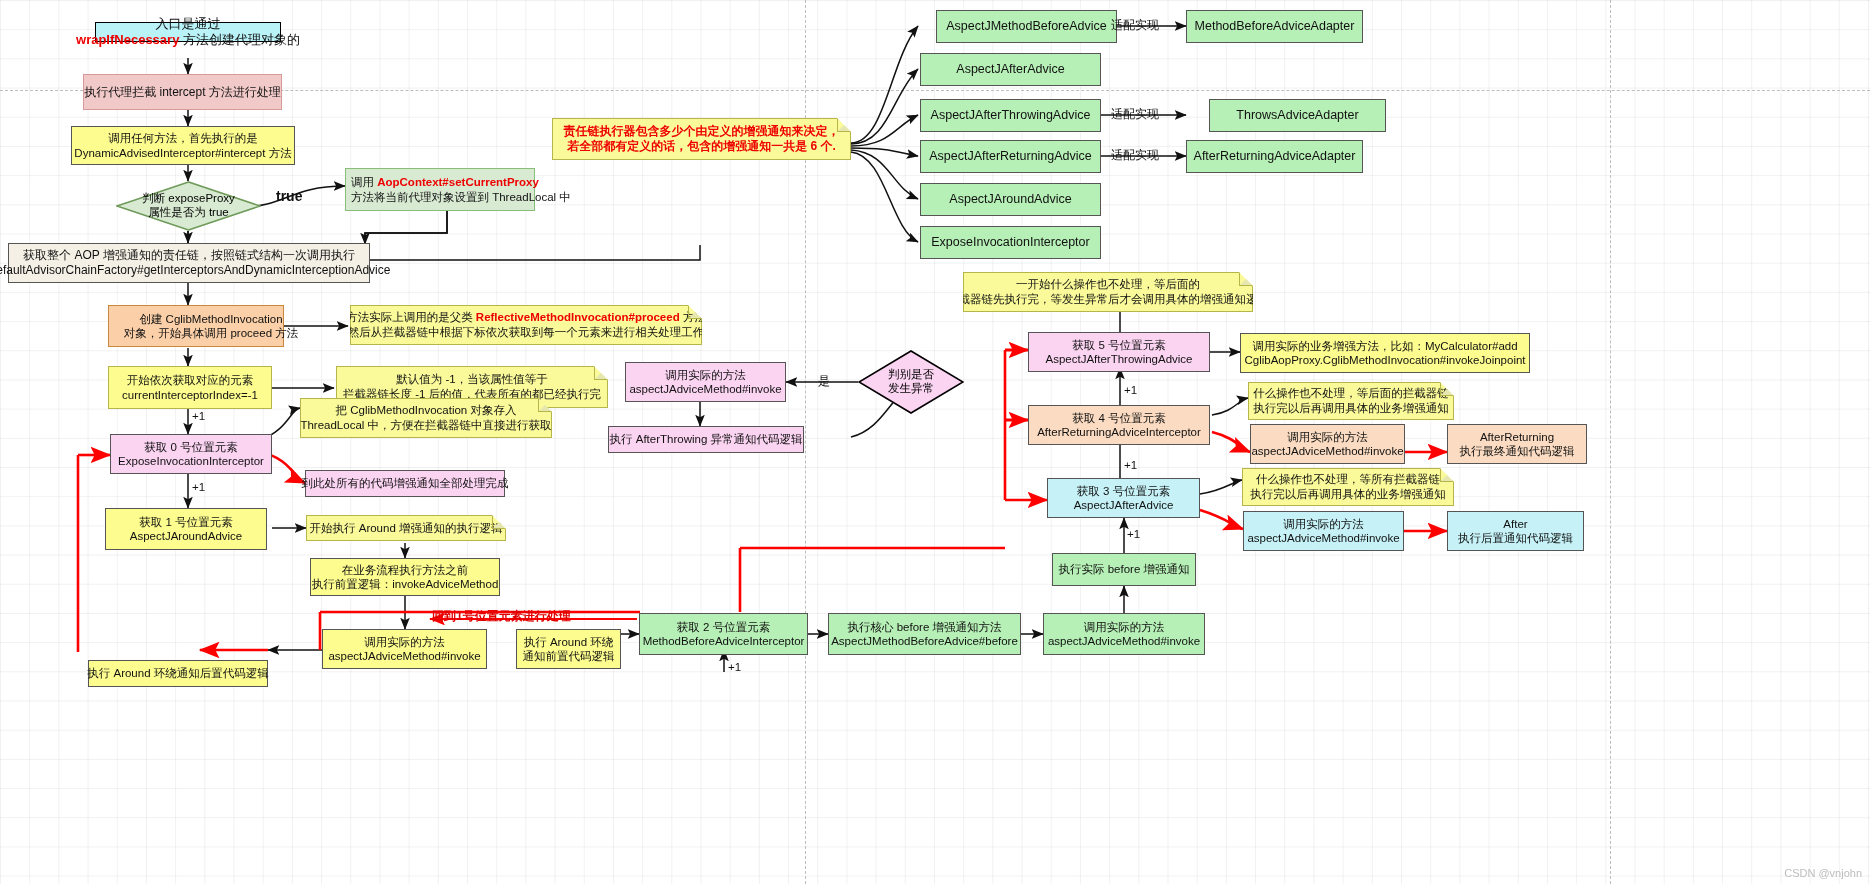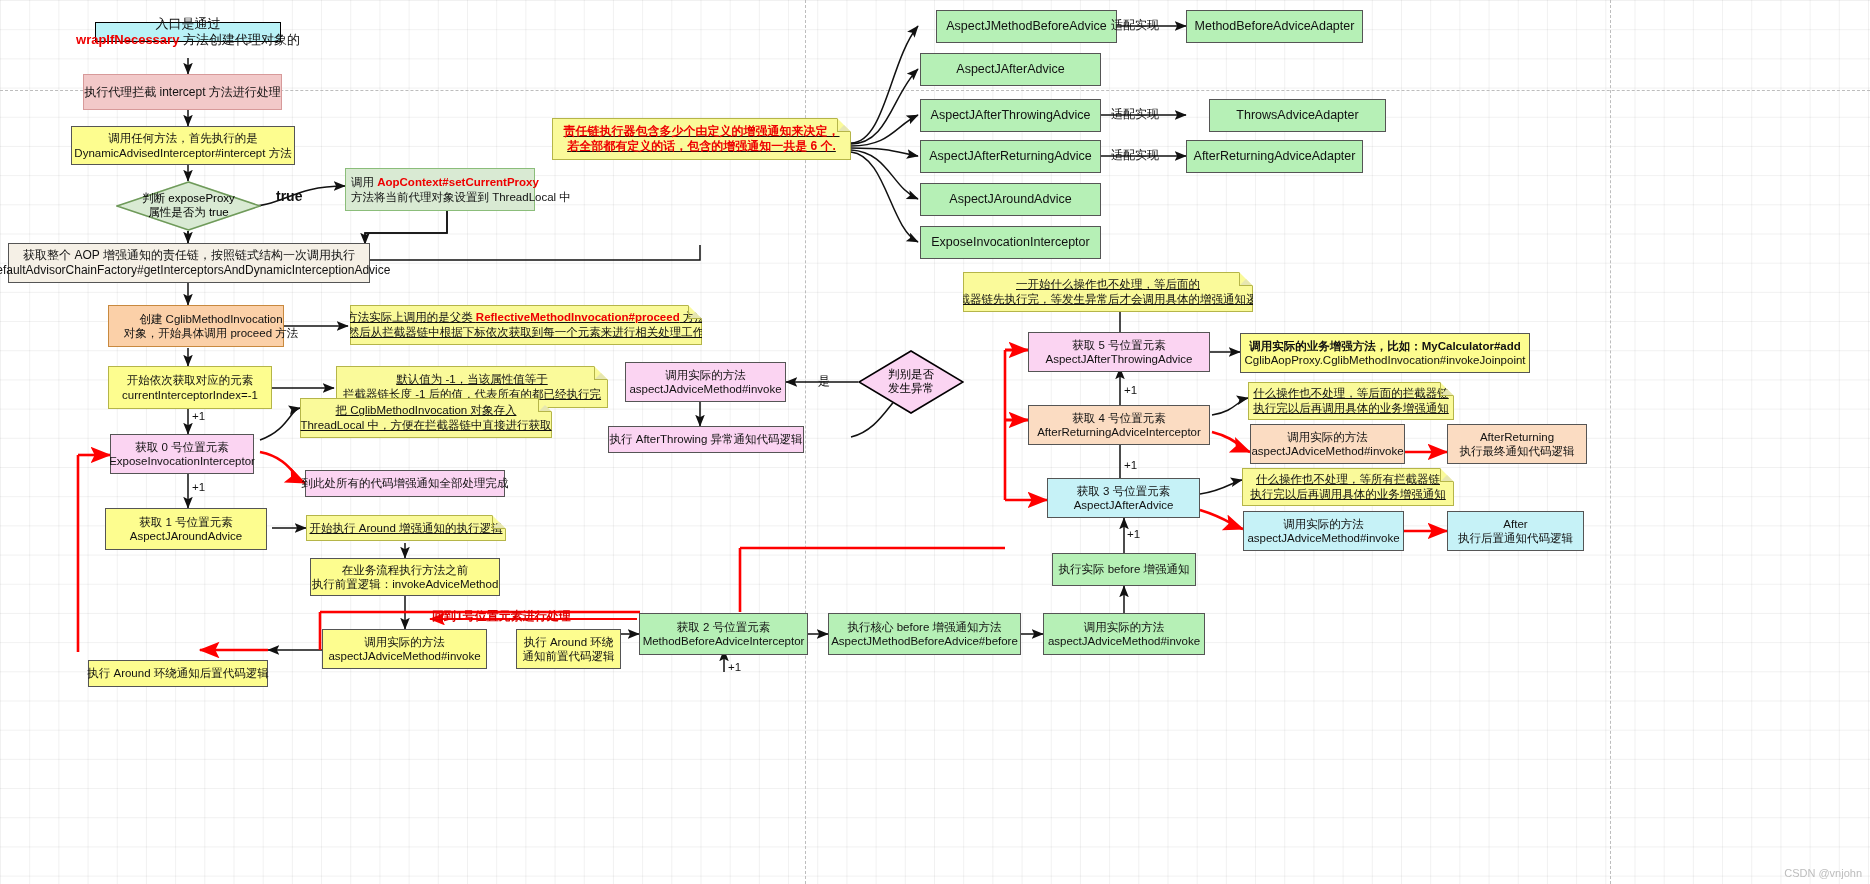--- a/index.html
+++ b/index.html
@@ -38,21 +38,21 @@
     line-height: 1.24;
     color: #111;
     padding: 2px 5px;
     white-space: nowrap;
   }
   .node .l { display: block; }
   .f115 { font-size: 11.5px; }
   .f12 { font-size: 12px; }
   .f125 { font-size: 12.5px; }
   .f13 { font-size: 13px; }
-  .bold { font-weight: bold; }
+  .bold { font-weight: normal; }
   .red { color: #ee0000; font-weight: bold; }
 
   
   .fill-cyan   { background: #b9f2f7; }
   .fill-pink   { background: #f2c9c9; }
   .fill-yellow { background: #fdfd8f; }
   .fill-green  { background: #d9ead3; }
   .fill-beige  { background: #f5f0e6; }
   .fill-orange { background: #fbd0a8; }
   .fill-magenta{ background: #fbd4f2; }
@@ -72,21 +72,20 @@
     position: absolute;
     background: #fafa9a;
     border: 1.2px solid #b5b549;
     display: flex; flex-direction: column;
     align-items: center; justify-content: center;
     text-align: center;
     line-height: 1.28;
     padding: 3px 8px;
     white-space: nowrap;
     color: #111;
-    text-decoration: underline;
   }
   .note::after {
     content: "";
     position: absolute; right: -1px; top: -1px;
     border-width: 0 0 13px 13px;
     border-style: solid;
     border-color: transparent transparent #e6e6b0 transparent;
     box-shadow: -1px 1px 0 0 #b5b549;
   }
   .note-clip { clip-path: polygon(0 0, calc(100% - 14px) 0, 100% 14px, 100% 100%, 0 100%); }
@@ -307,21 +306,21 @@
   <div class="node fill-yellow b-yellowish thin f115" style="left:108px; top:366px; width:164px; height:43px;">
     <span class="l">开始依次获取对应的元素</span>
     <span class="l">currentInterceptorIndex=-1</span>
   </div>
 
   <div class="note note-clip f115" style="left:336px; top:366px; width:272px; height:42px;">
     <span class="l">默认值为 -1，当该属性值等于</span>
     <span class="l">拦截器链长度 -1 后的值，代表所有的都已经执行完</span>
   </div>
 
-  <div class="node fill-magenta b-gray thin f115" style="left:110px; top:434px; width:144px; height:40px;">
+  <div class="node fill-magenta b-gray thin f115" style="left:110px; top:434px; width:162px; height:40px;">
     <span class="l">获取 0 号位置元素</span>
     <span class="l">ExposeInvocationInterceptor</span>
   </div>
 
   <div class="note note-clip f115" style="left:300px; top:398px; width:252px; height:40px;">
     <span class="l">把 CglibMethodInvocation 对象存入</span>
     <span class="l">ThreadLocal 中，方便在拦截器链中直接进行获取</span>
   </div>
 
   <div class="node fill-magenta b-gray thin f115" style="left:305px; top:470px; width:200px; height:27px;">

